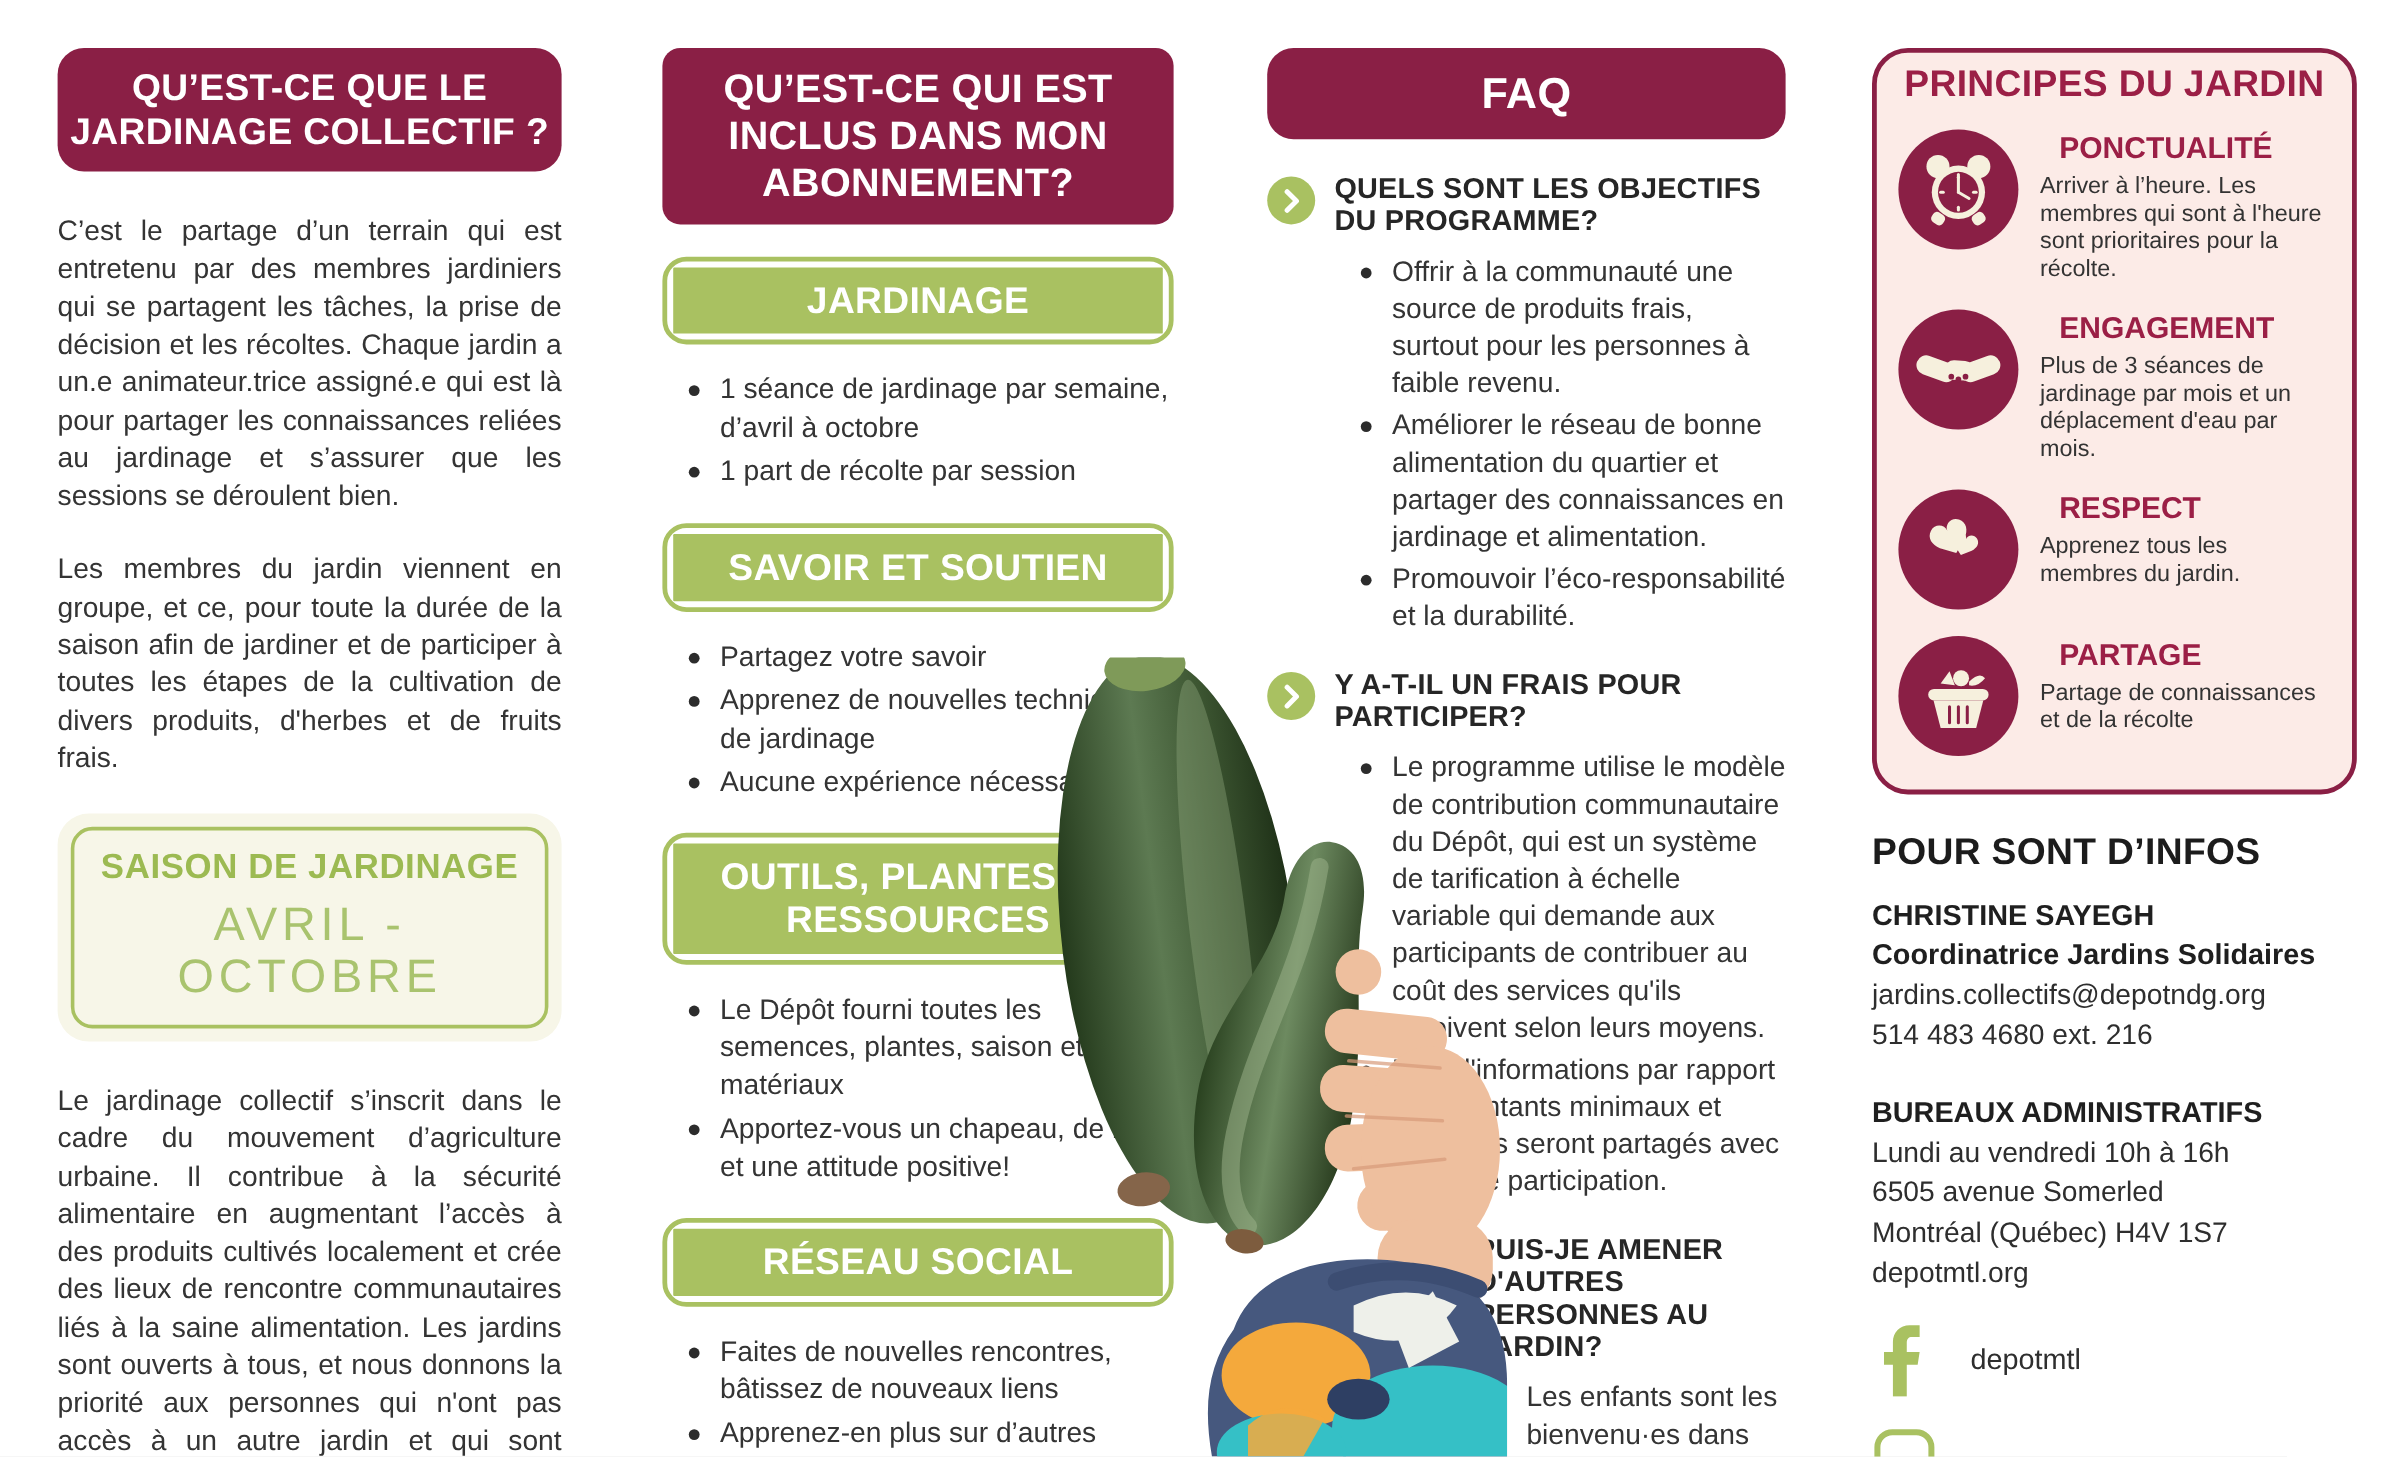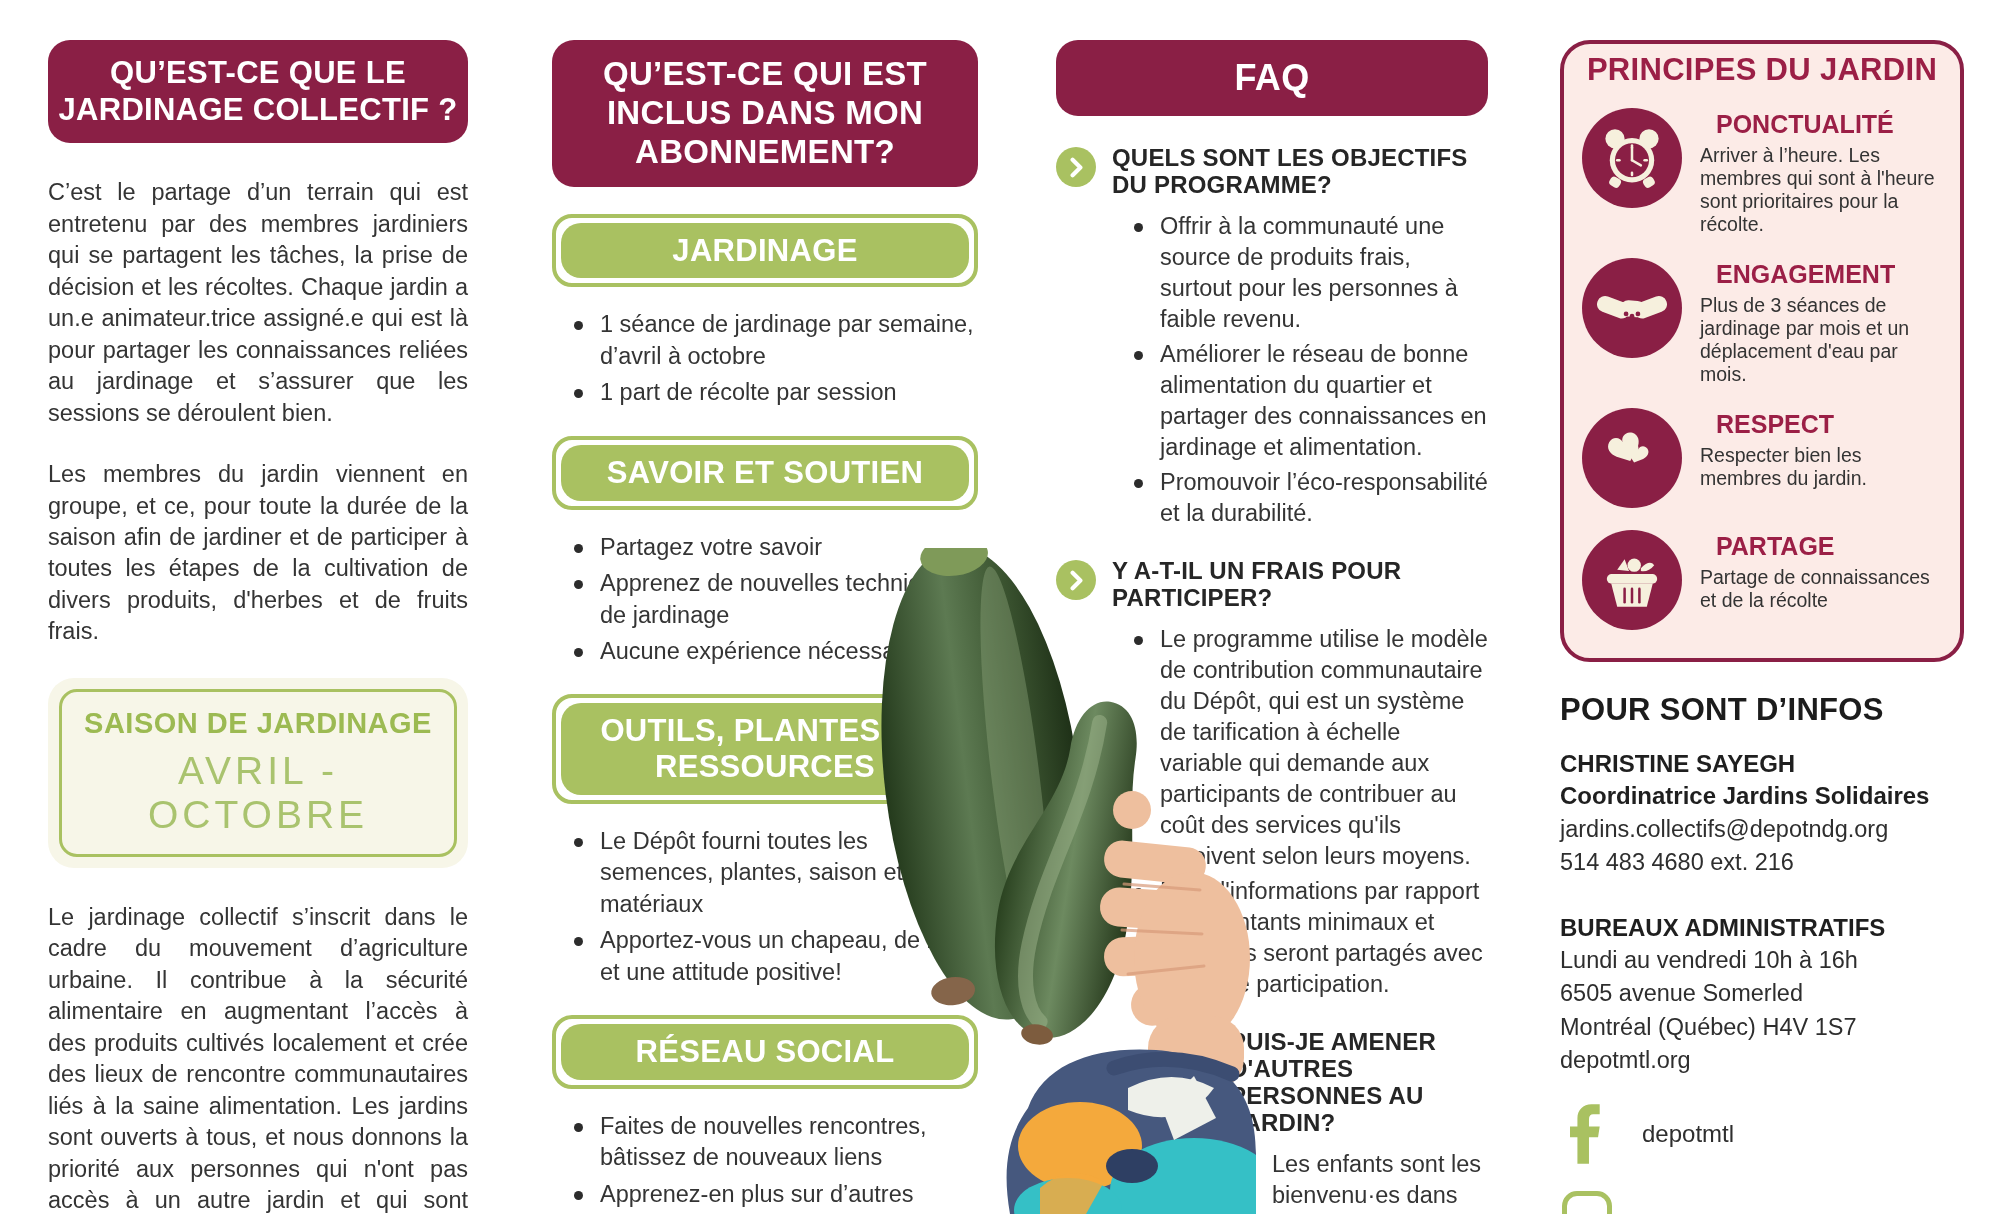--- a/index.html
+++ b/index.html
@@ -7,34 +7,34 @@
         font-family:"Liberation Sans",sans-serif;color:#343434;overflow:hidden;}
   .col{position:absolute;top:40px;}
   #col1{left:48px;width:420px;}
   #col2{left:552px;width:426px;}
   #col3{left:1056px;width:432px;}
   #col4{left:1560px;width:404px;}
 
   
   .maroon-pill{background:#8a1f45;color:#ffffff;font-weight:bold;text-align:center;
                border-radius:22px;padding:15px 4px;font-size:31px;line-height:1.18;letter-spacing:.3px;}
-  #col2 .maroon-pill{font-size:33px;}
+  #col2 .maroon-pill{font-size:33px;border-radius:15px;}
   #col3 .maroon-pill{font-size:36px;padding:17px 12px;}
 
   
   .body-text{font-size:23.5px;line-height:1.34;text-align:justify;margin:0 0 30px 0;}
   #col1 .maroon-pill{margin-bottom:34px;}
   .season-outer{background:#f7f6e8;border-radius:26px;padding:11px;margin:6px 0 34px;}
   .season-inner{border:3px solid #a9c161;border-radius:18px;text-align:center;padding:15px 6px 17px;}
   .season-title{color:#9cba52;font-weight:bold;font-size:29px;letter-spacing:.5px;}
   .season-sub{color:#a9c36e;font-size:39px;letter-spacing:4px;margin-top:9px;}
 
   
   .green-pill-outer{border:4px solid #a9c161;border-radius:20px;padding:5px;margin:27px 0 22px;background:#fff;}
-  .green-pill{background:#a9c161;border-radius:20px;color:#fff;font-weight:bold;text-align:center;
+  .green-pill{background:#a9c161;border-radius:1px;color:#fff;font-weight:bold;text-align:center;
               font-size:31px;line-height:1.15;padding:10px 6px;letter-spacing:.3px;}
   #col2 .maroon-pill{margin-bottom:2px;}
 
   ul.bullets{list-style:none;margin:0 0 6px 0;padding:0 0 0 14px;}
   ul.bullets li{position:relative;padding-left:34px;font-size:23.5px;line-height:1.34;margin-bottom:5px;}
   ul.bullets li::before{content:"";position:absolute;left:8px;top:12px;width:9px;height:9px;
                         border-radius:50%;background:#2c2c2c;}
 
   
   .faq-q{display:flex;gap:16px;margin:29px 0 12px;}
@@ -237,21 +237,21 @@
         <div class="pr-icon">
           <svg viewBox="0 0 100 100">
             <g fill="#f6f0dd">
               <path transform="rotate(-22 42 40)" d="M42 28 C42 20 52 15 59 21 C66 27 64 36 57 43 L42 55 L27 43 C20 36 18 27 25 21 C32 15 42 20 42 28 Z"></path>
               <path transform="rotate(18 66 66) scale(0.68) translate(32 34)" d="M42 28 C42 20 52 15 59 21 C66 27 64 36 57 43 L42 55 L27 43 C20 36 18 27 25 21 C32 15 42 20 42 28 Z"></path>
             </g>
           </svg>
         </div>
         <div>
           <div class="pr-title">RESPECT</div>
-          <div class="pr-desc">Respecter bien les membres du jardin.</div>
+          <div class="pr-desc">Apprenez tous les membres du jardin.</div>
         </div>
       </div>
 
       <div class="pr-item">
         <div class="pr-icon">
           <svg viewBox="0 0 100 100">
             <g fill="#f6f0dd">
               <path d="M30 36 L40 22 L46 38 Z"></path>
               <circle cx="53" cy="30" r="9"></circle>
               <path d="M62 34 Q74 22 80 30 Q72 40 62 38 Z"></path>

